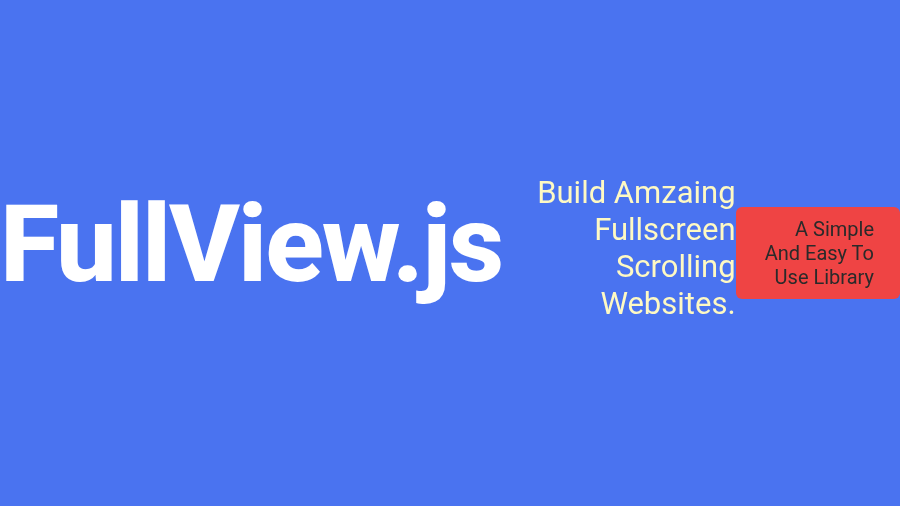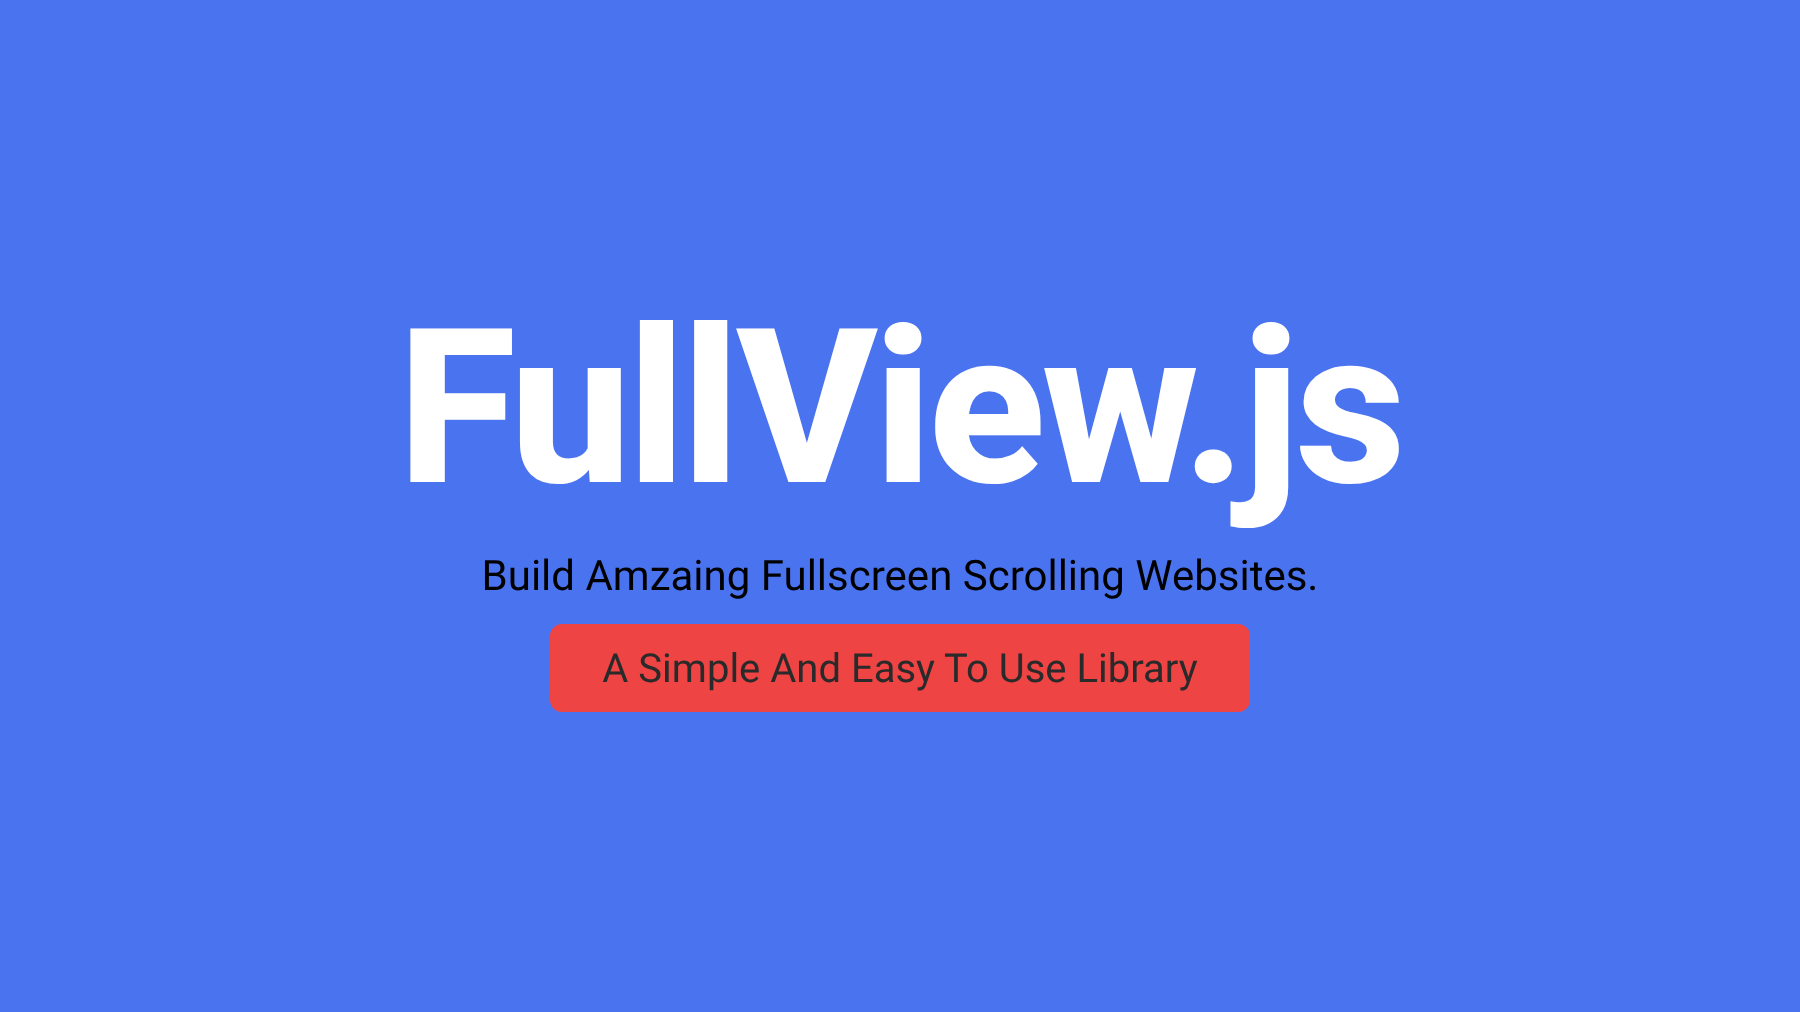--- a/index.html
+++ b/index.html
@@ -13,35 +13,35 @@
       background-color: #4a73f0;
       display: flex;
       flex-direction: column;
       align-items: center;
       justify-content: center;
       font-family: -apple-system, BlinkMacSystemFont, "Segoe UI", Roboto, Helvetica, Arial, sans-serif;
       overflow: hidden;
     }
     .hero-container {
       display: flex;
-      flex-direction: column;
+      flex-direction: row;
       align-items: center;
       text-align: right;
     }
     .hero-title {
       color: #ffffff;
       font-size: 108px;
       font-weight: 800;
       letter-spacing: -2px;
       line-height: 1;
       margin-bottom: 18px;
     }
     .hero-subtitle {
-      color: #000000;
-      font-size: 21px;
+      color: #fef9c3;
+      font-size: 31px;
       font-weight: 400;
       margin-bottom: 11px;
     }
     .badge {
       background-color: #ef4444;
       color: #2a2a2a;
       font-size: 20px;
       font-weight: 400;
       padding: 10px 26px;
       border-radius: 6px;

